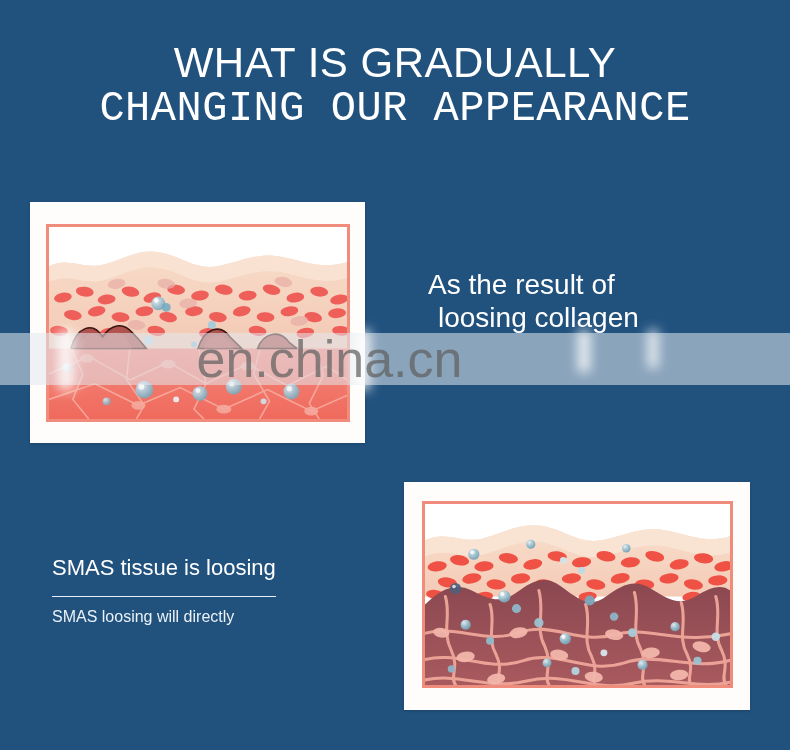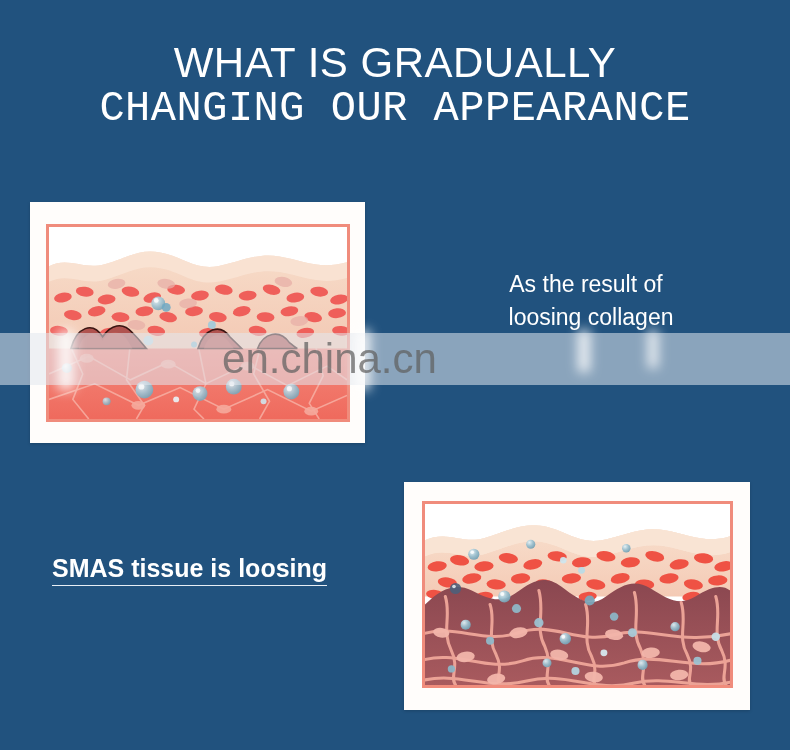--- a/index.html
+++ b/index.html
@@ -29,30 +29,30 @@
     font-style:italic;font-weight:700;
     font-size:20px;line-height:24px;
   }
   .subtitle span{
     display:inline-block;
     border-bottom:1.5px solid #d9e4ee;
     padding-bottom:0px;
   }
 
   .callout-right{
-    position:absolute;left:456px;top:268px;width:260px;
-    color:#ffffff;font-size:23px;line-height:33px;
-    font-weight:400;text-align:center;
+    position:absolute;left:428px;top:268px;width:260px;
+    color:#ffffff;font-size:28px;line-height:33px;
+    font-weight:400;text-align:left;
   }
   .callout-right .l2{display:block;padding-left:10px;}
 
   .smas-block{position:absolute;left:52px;top:553px;width:330px;}
   .smas-head{
-    color:#ffffff;font-size:25px;line-height:30px;font-weight:700;
-    display:inline-block;border-bottom:1.5px solid #e7eef5;padding-bottom:2px;
+    color:#ffffff;font-size:22px;line-height:30px;font-weight:400;
+    display:inline-block;border-bottom:1.5px solid #e7eef5;padding-bottom:13px;
   }
   .smas-sub{
     margin-top:9px;color:#eaf1f7;font-size:16px;line-height:21px;font-weight:400;
   }
   .smas-sub .l2{display:block;}
 
   
   .card{
     position:absolute;background:#fffdfb;
     box-shadow:0 1px 3px rgba(0,0,0,0.18);
@@ -70,21 +70,21 @@
   
   .wm-band{
     position:absolute;left:0;top:333px;width:790px;height:52px;
     background:rgba(225,232,238,0.55);
     pointer-events:none;
   }
   .wm-text{
     position:absolute;left:0;top:333px;width:659px;height:52px;
     display:flex;align-items:center;justify-content:center;
     color:rgba(95,95,95,0.72);
-    font-size:42px;letter-spacing:0px;font-weight:400;
+    font-size:52px;letter-spacing:0px;font-weight:400;
     font-family:"Liberation Sans", sans-serif;
     pointer-events:none;
   }
   .wm-glow{
     position:absolute;background:#ffffff;filter:blur(6px);opacity:0.85;
     pointer-events:none;
   }
 </style>
 </head>
 <body>
@@ -235,20 +235,21 @@
   </div>
 
   <div class="callout-right">
     <span>As the result of</span>
     <span class="l2">loosing collagen</span>
   </div>
 
   <div class="smas-block">
     <div class="smas-head">SMAS tissue is loosing</div>
     <div class="smas-sub">
+      <span>SMAS loosing will directly</span>
     </div>
   </div>
 
   <div class="card" id="card2">
     <div class="frame" id="frame2">
       <div class="diag">
         <svg viewBox="0 0 300 180" preserveAspectRatio="none" aria-hidden="true">
           <defs>
             <linearGradient id="g2derm" x1="0" y1="0" x2="0" y2="1">
               <stop offset="0%" stop-color="#f8dfcd"></stop>

